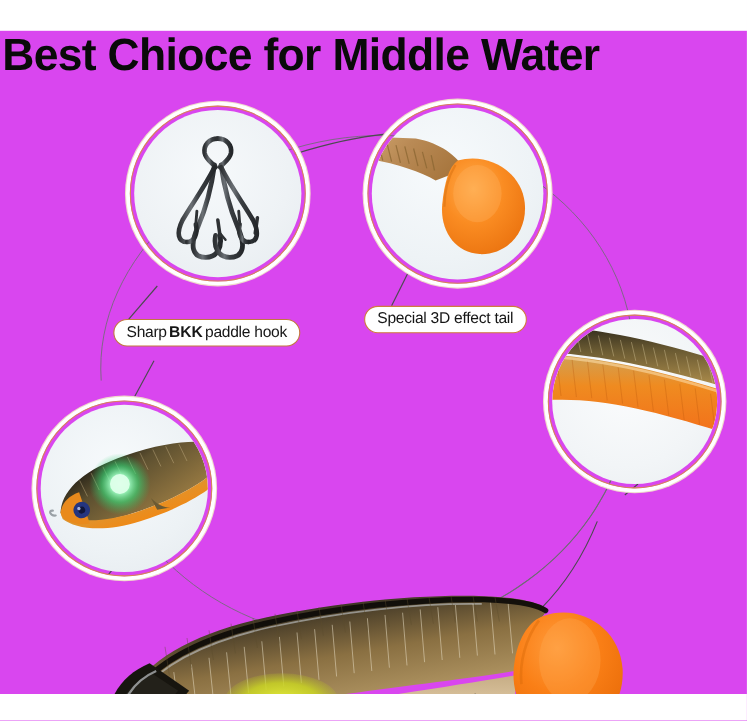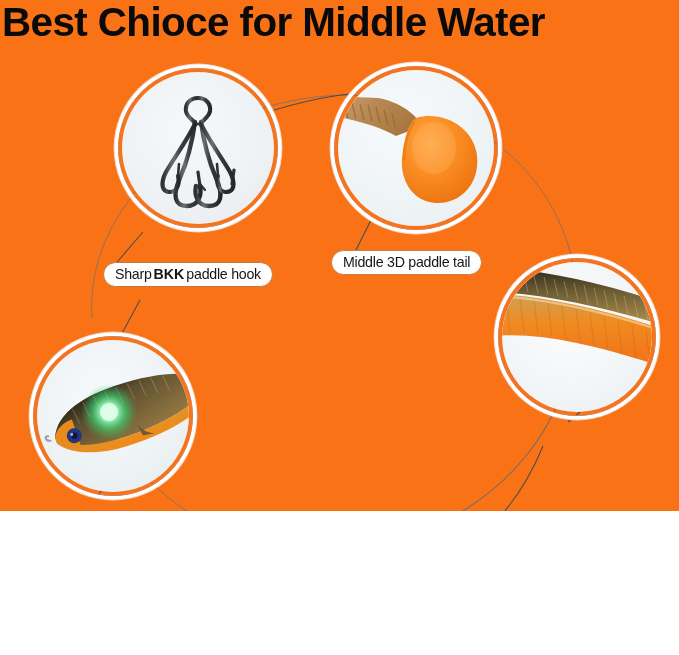--- a/index.html
+++ b/index.html
@@ -3,23 +3,24 @@
 <meta charset="utf-8">
 <style>
   html,body{margin:0;padding:0;background:#ffffff;}
   body{
     font-family:"Liberation Sans", sans-serif;
     -webkit-font-smoothing:antialiased;
   }
   #page{
     position:relative;
     width:679px;
-    height:511px;
-    background:#f97316;
+    height:603px;
+    background:#d946ef;
     overflow:hidden;
+    margin-top:28px;
   }
 
   
   #title{
     position:absolute;
     left:2px; top:-2px;
     width:675px;
     font-family:"Liberation Sans", sans-serif;
     font-weight:700;
     font-size:41px;
@@ -335,21 +336,21 @@
   </div>
   <div class="inset-ring" id="ring-fluo"></div>
 
   <div class="pill" id="pill-hook">
     <span>Sharp </span>
       <b>BKK</b>
       <span> paddle hook</span>
   </div>
 
   <div class="pill" id="pill-paddle">
-    <span>Middle 3D paddle tail</span>
+    <span>Special 3D effect tail</span>
   </div>
 
 
 
   <svg id="main-lure" viewBox="0 0 500 215">
     <defs>
       <linearGradient id="mBack" x1="0.1" y1="0" x2="0.7" y2="1">
         <stop offset="0%" stop-color="#14120d"></stop>
         <stop offset="22%" stop-color="#3a3223"></stop>
         <stop offset="55%" stop-color="#8a7042"></stop>

